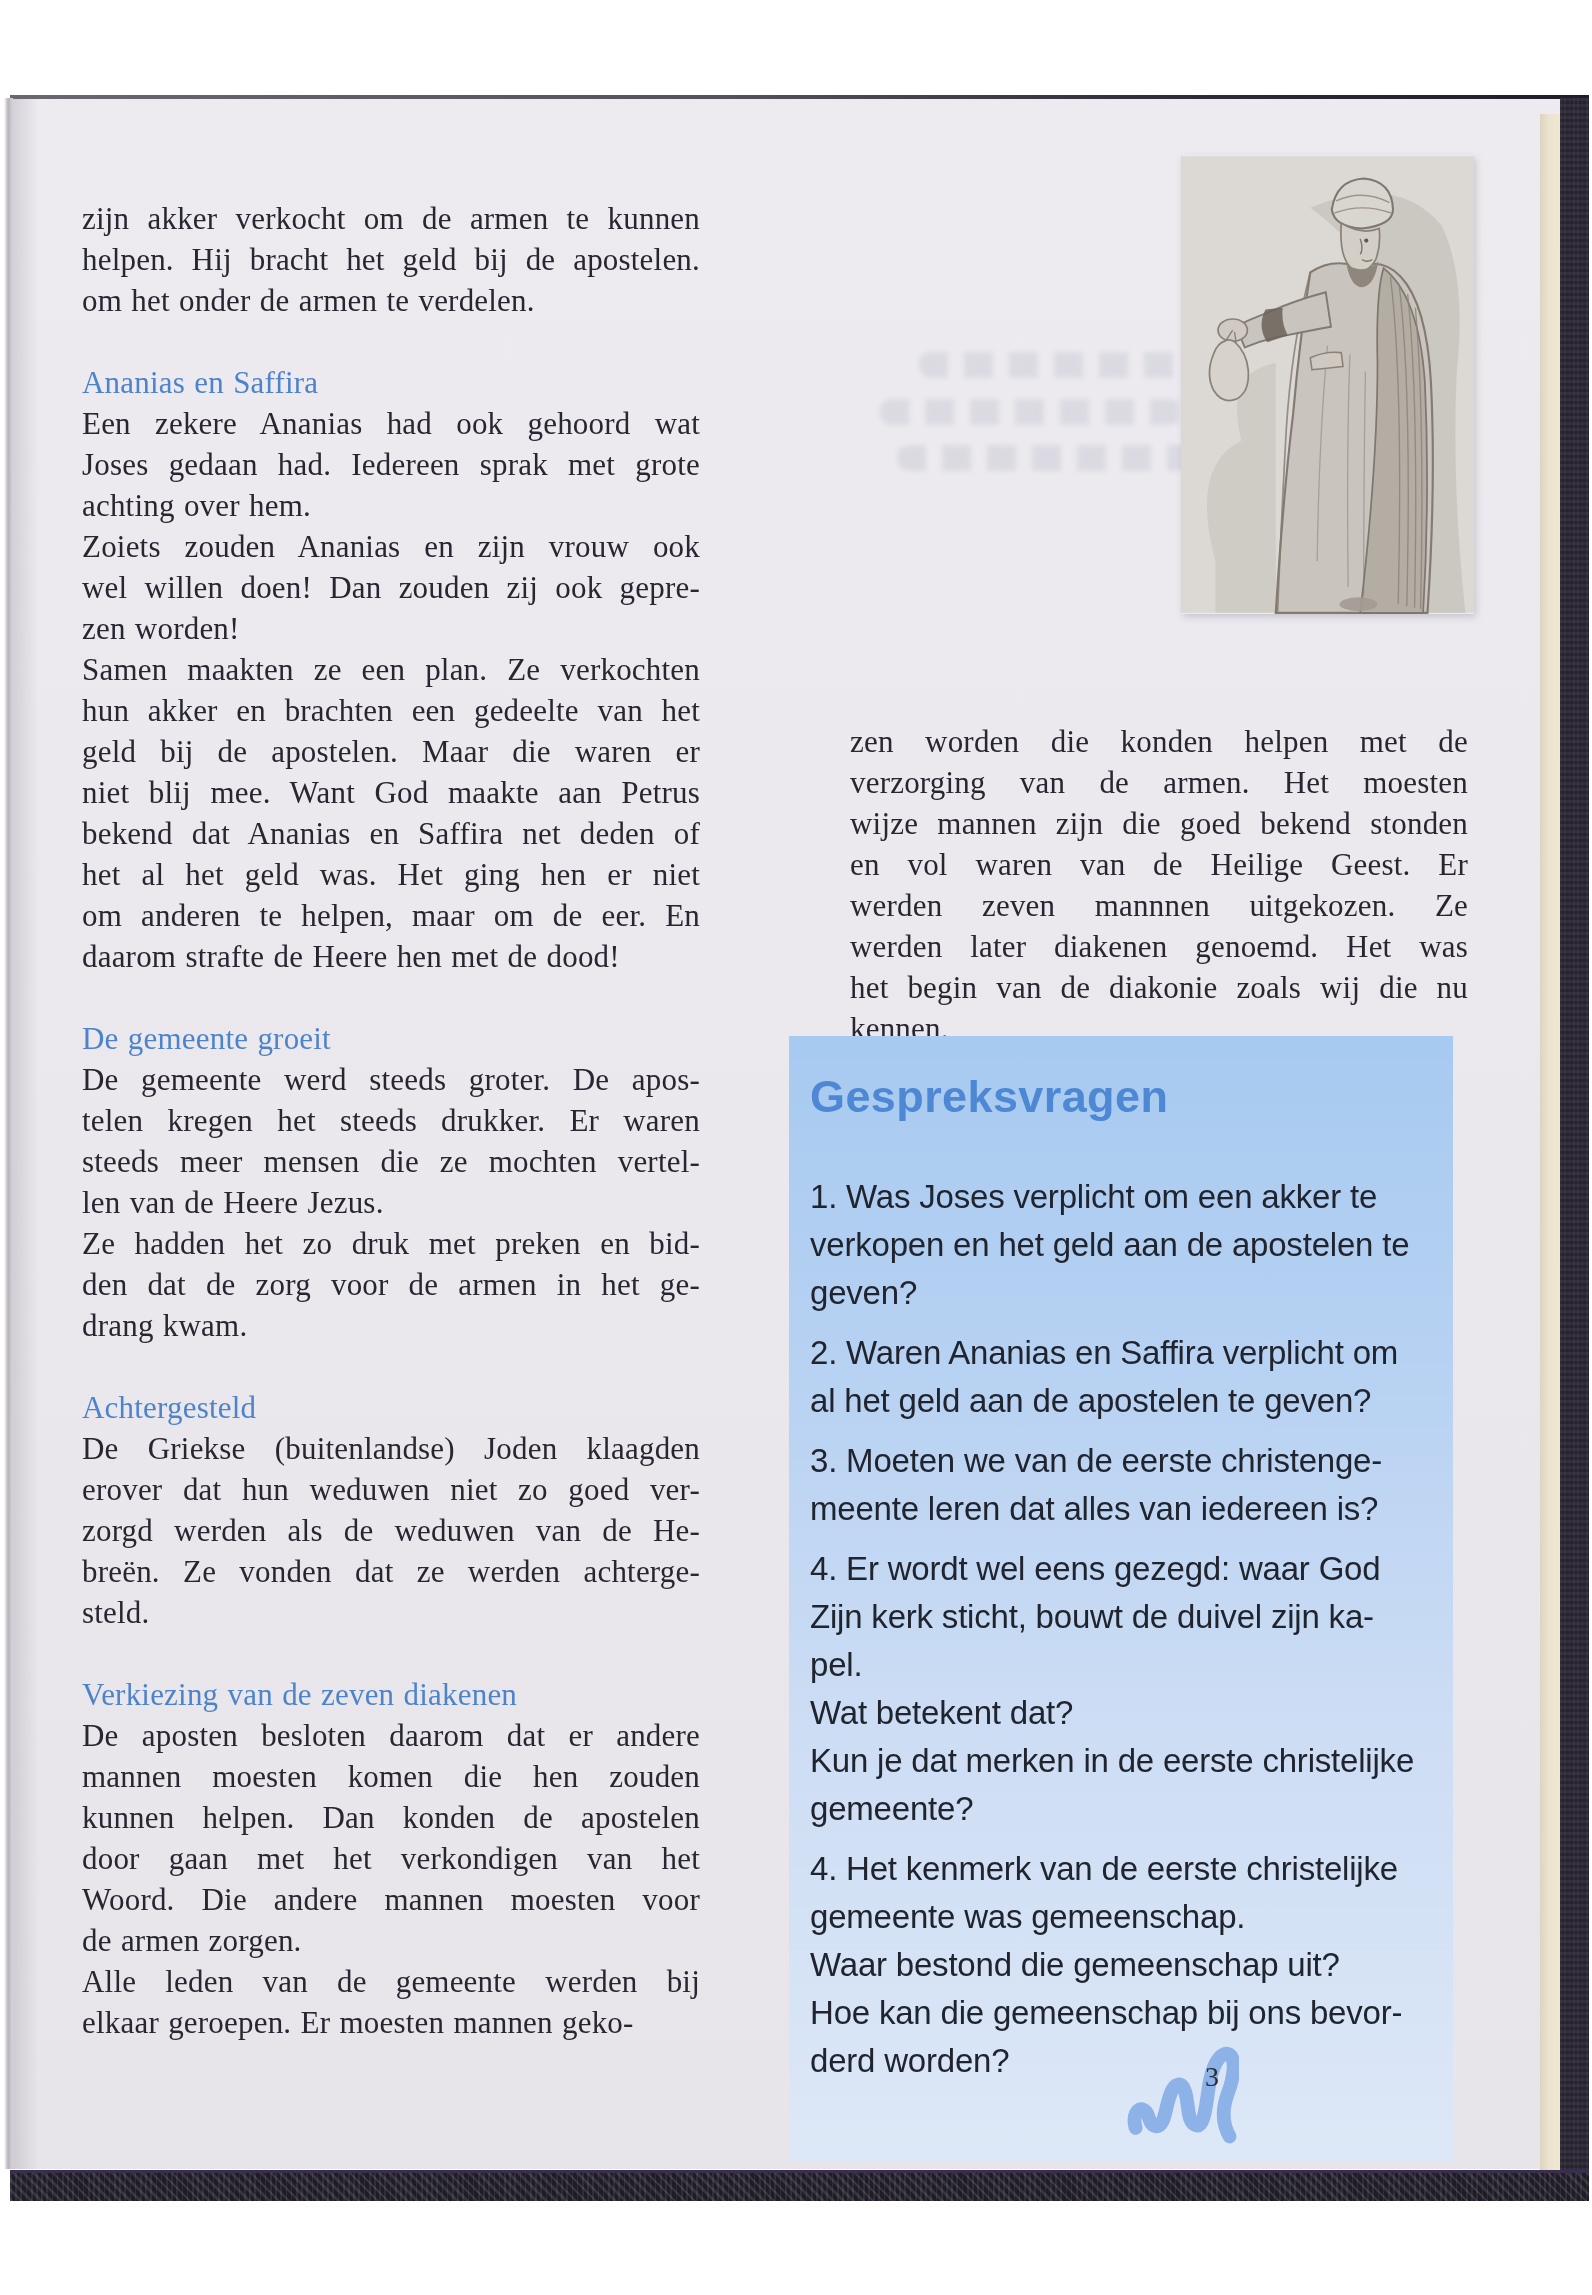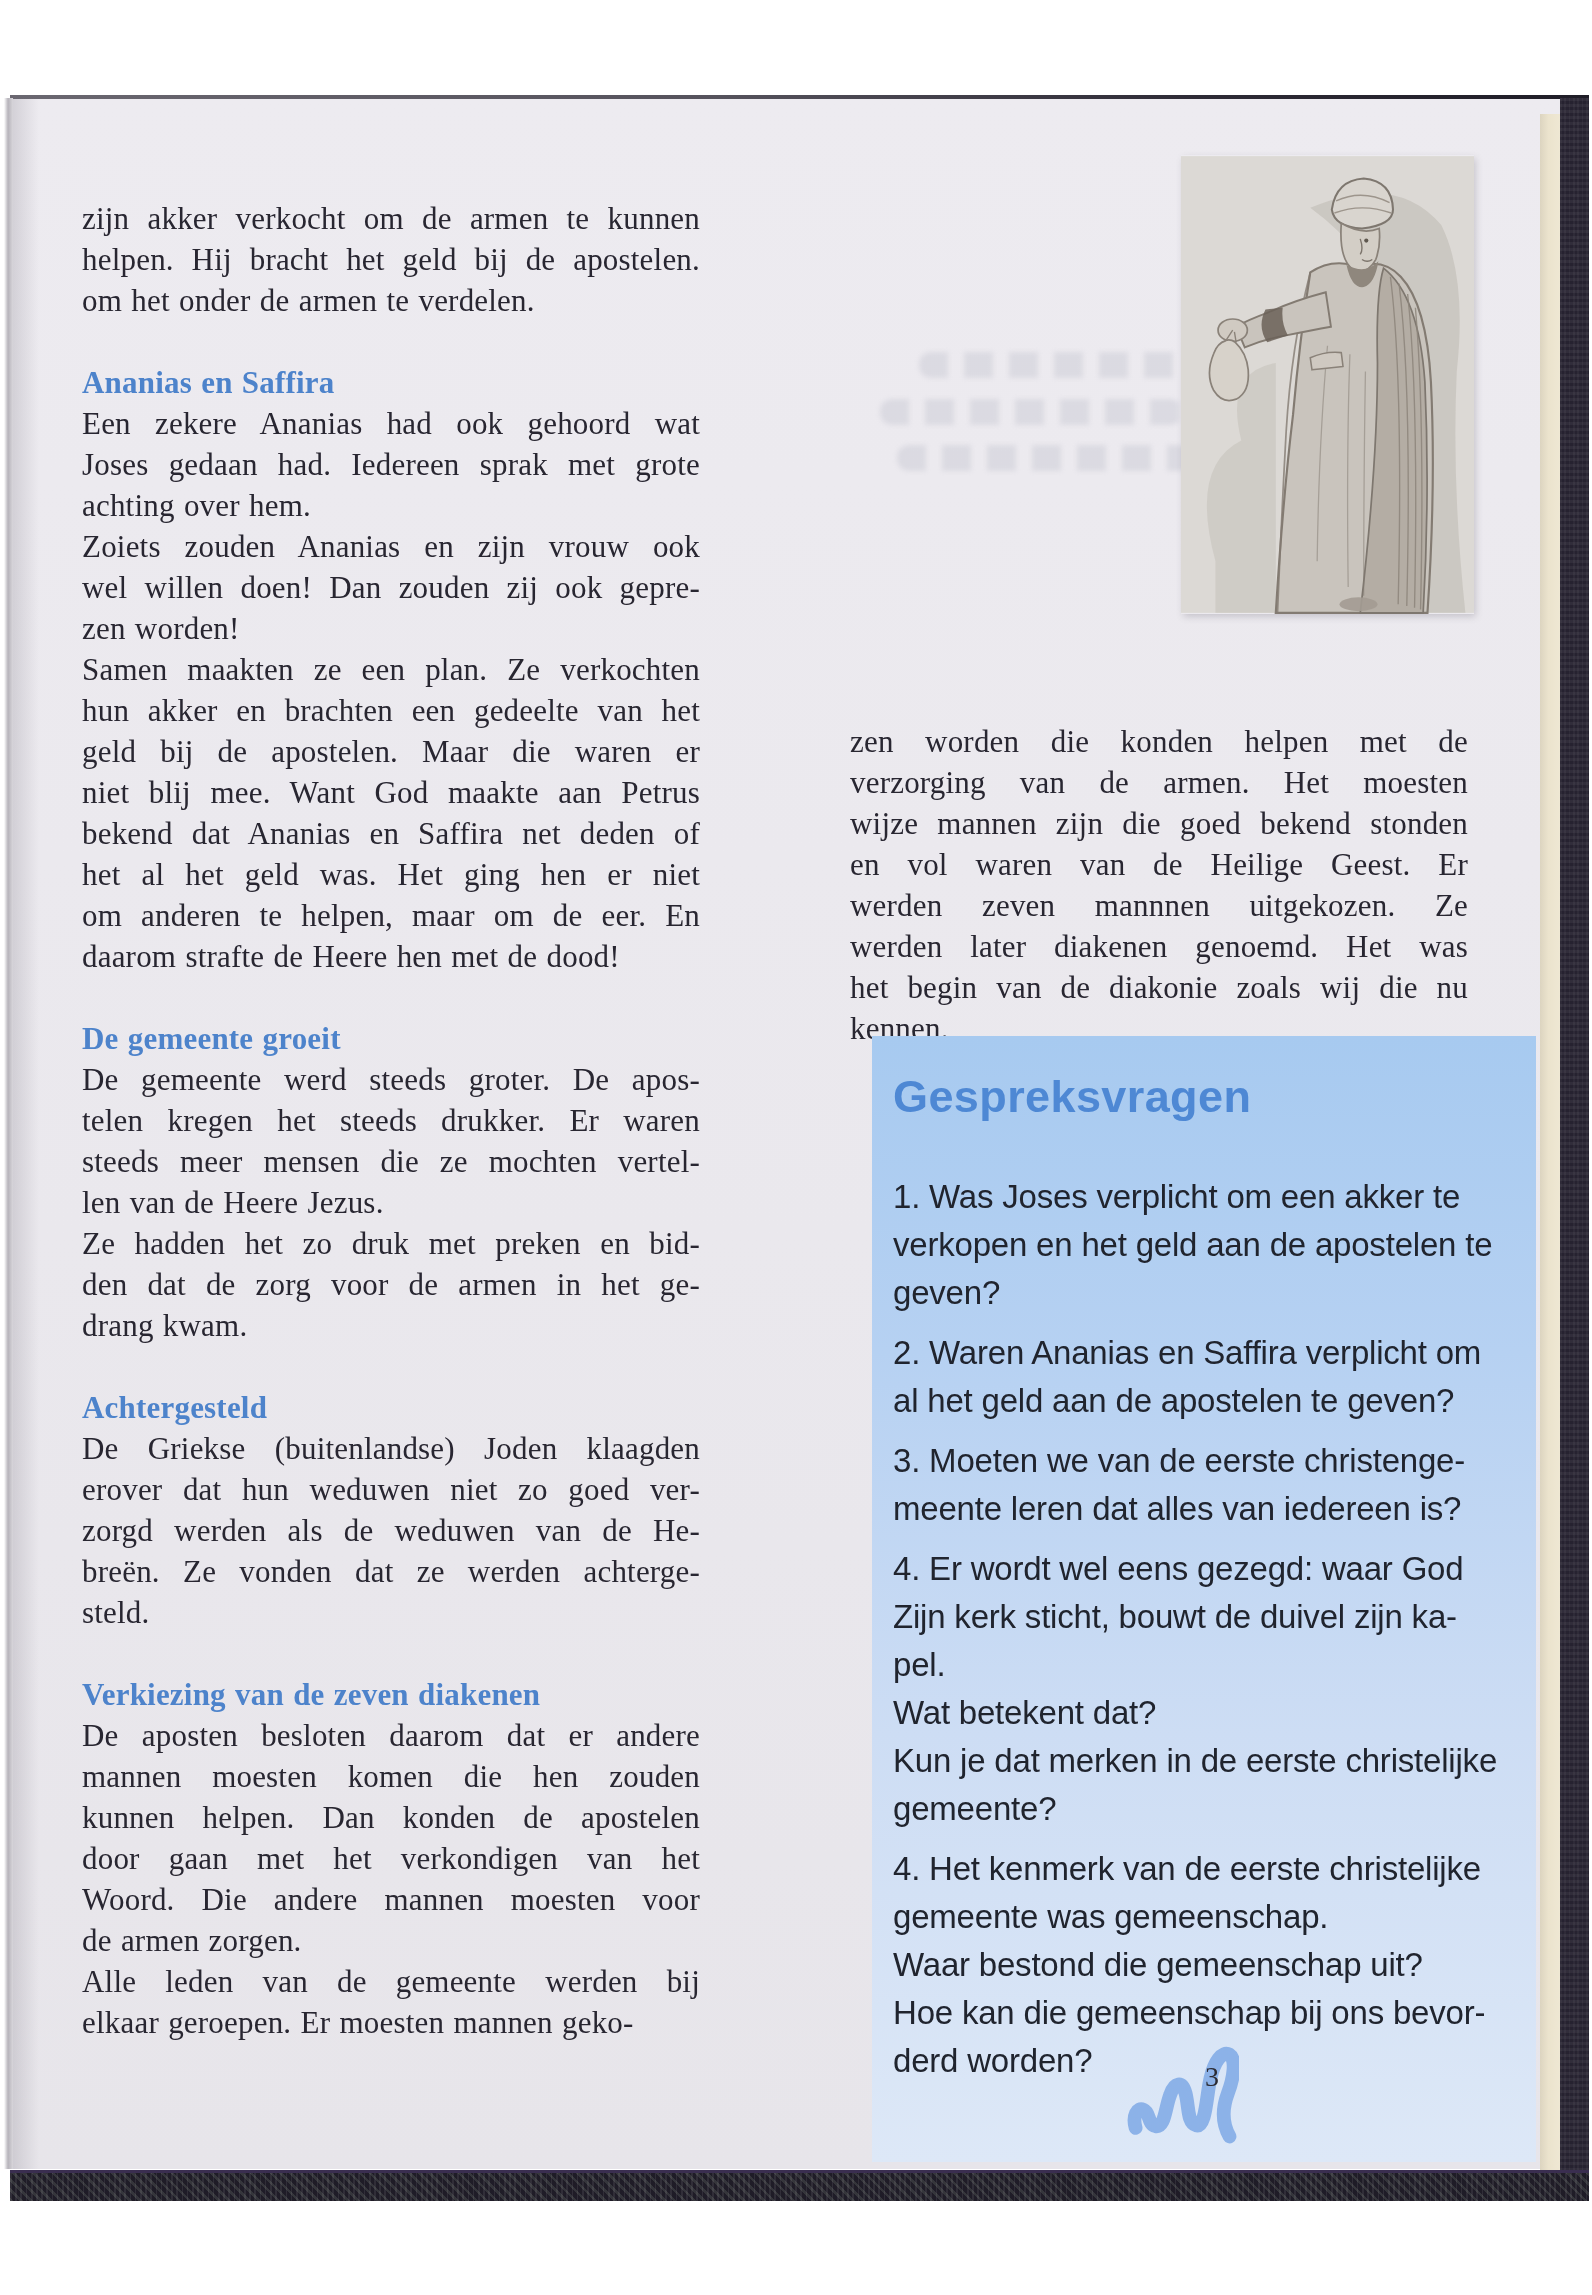--- a/index.html
+++ b/index.html
@@ -50,34 +50,34 @@
   .col{
     position:absolute;width:618px;
     font-size:31px;line-height:41px;color:#282631;
     letter-spacing:0.2px;word-spacing:1.3px;
   }
   .col-left{left:82px;top:198px;}
   .col-right{left:850px;top:695px;margin-top:26px;}
   .tl{min-height:41px;}
   .tl.j{text-align:justify;text-align-last:justify;}
   .heading{
-    font-weight:bold;color:#4d83cb;margin-top:41px;line-height:41px;
+    font-weight:normal;color:#4d83cb;margin-top:41px;line-height:41px;
   }
   
   .bleed{
     position:absolute;height:26px;border-radius:12px;
     background:repeating-linear-gradient(90deg,rgba(148,152,170,.38) 0 29px,rgba(148,152,170,0) 29px 45px);
     filter:blur(2.6px);opacity:.5;
   }
   .bleed.b1{left:919px;top:352px;width:285px;}
   .bleed.b2{left:880px;top:399px;width:302px;}
   .bleed.b3{left:897px;top:445px;width:293px;}
   
   .qbox{
-    position:absolute;left:872px;top:1036px;width:664px;height:1126px;
+    position:absolute;left:789px;top:1036px;width:664px;height:1126px;
     background:linear-gradient(180deg,#a7caf0 0%,#b6d1f2 28%,#cdddf4 62%,#dde8f7 100%);
   }
   .qbox-inner{padding:35px 15.5px 0 21px;}
   .box-title{
     font-family:"Liberation Sans", sans-serif;font-weight:700;
     font-size:45px;line-height:52px;color:#4e88d4;letter-spacing:0.4px;
     margin-bottom:50px;
   }
   .q{
     font-family:"Liberation Sans", sans-serif;

